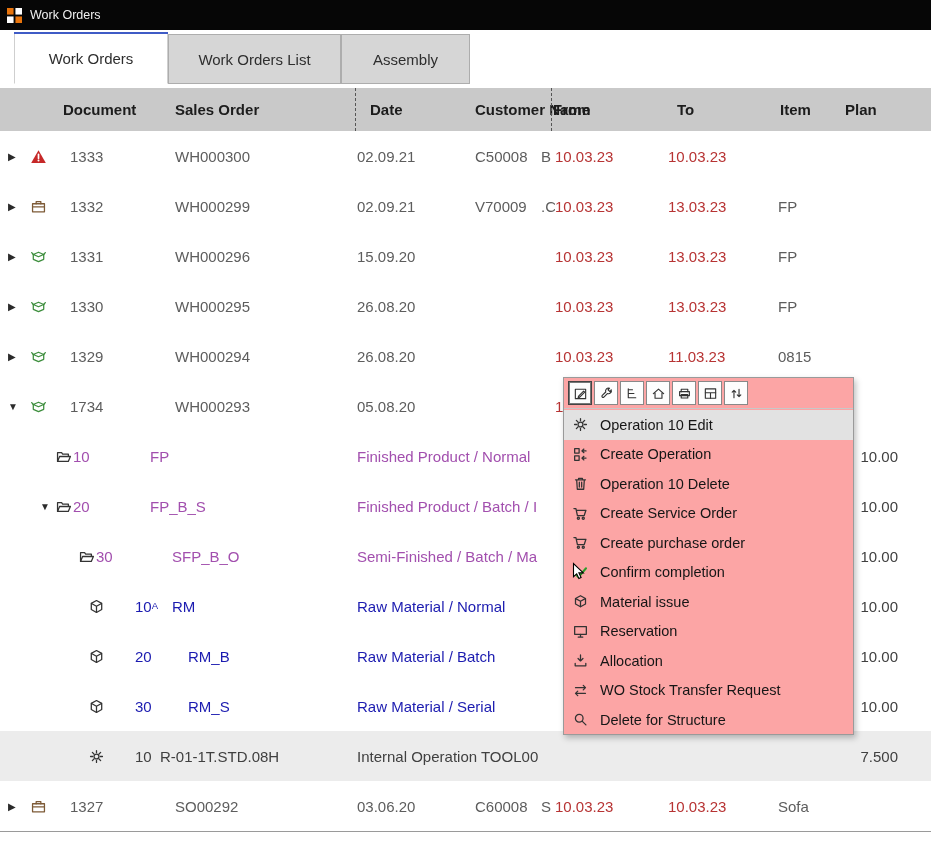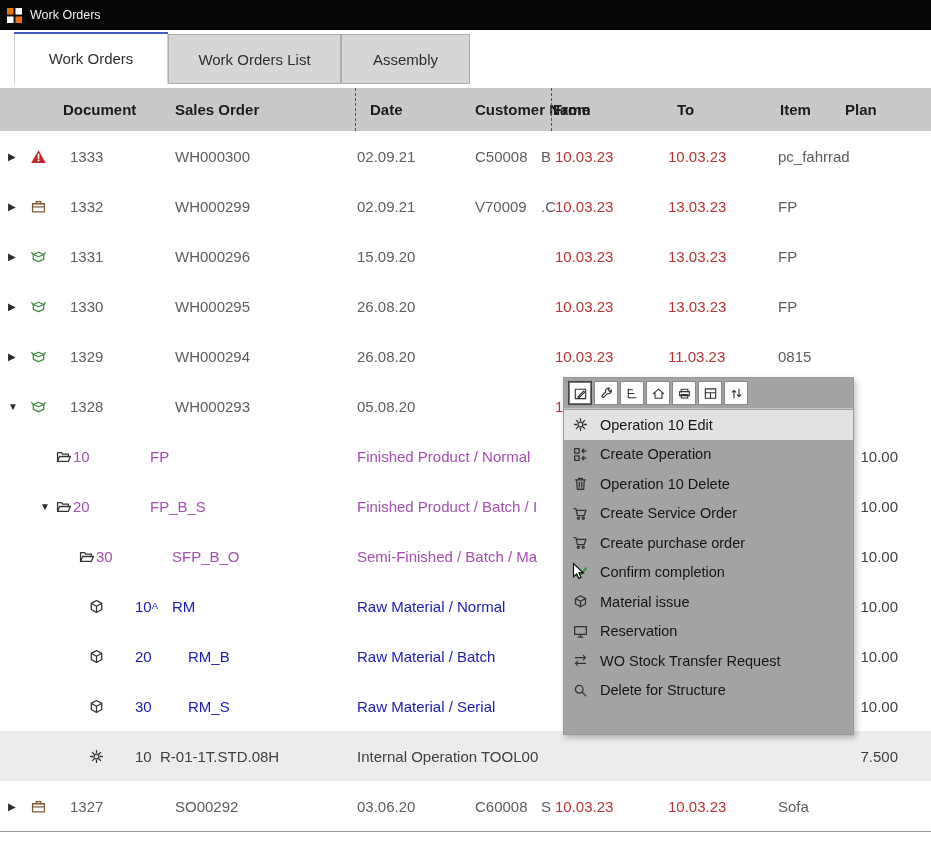--- a/index.html
+++ b/index.html
@@ -46,21 +46,21 @@
   .bottomline{position:absolute;top:831px;left:0;width:931px;border-top:1px solid #9a9a9a}
 
   
   .ic{width:17px;height:17px;color:#333}
   .ic.brown{color:#7d5a36}
   .ic.greenbox{color:#3f8f3f}
   .ic.green{color:#2a9d2a}
   .ic.dark{color:#333}
 
   
-  .menu{position:absolute;left:563px;top:377px;width:291px;height:358px;background:#a3a3a3;
+  .menu{position:absolute;left:563px;top:377px;width:291px;height:358px;background:#fca5a5;
         border:1px solid #9a9a9a;box-shadow:2px 3px 6px rgba(0,0,0,.25);z-index:5}
   .mtoolbar{height:31px;display:flex;align-items:center;gap:2px;padding-left:4px;
             border-bottom:1px solid #c8c8c8}
   .tbtn{width:24px;height:24px;border:1px solid #888;background:#fdfdfd;
         display:flex;align-items:center;justify-content:center}
   .tbtn.pressed{border:1px solid #444;box-shadow:inset 0 0 0 1px #777}
   .tbtn .ic{width:15px;height:15px}
   .mitems{position:absolute;top:32px;left:0;right:0;bottom:0}
   .mitem{height:29.5px;display:flex;align-items:center;gap:11px;padding-left:8px;
          font-size:14.5px;color:#161616;white-space:nowrap}
@@ -119,21 +119,20 @@
           <circle cx="8" cy="11.7" r=".95" fill="#fff" stroke="none"></circle>
         </svg>
       </div>
       <div class="cell " style="left:70px">1333</div>
       <div class="cell " style="left:175px">WH000300</div>
       <div class="cell " style="left:357px">02.09.21</div>
       <div class="cell " style="left:475px">C50008</div>
       <div class="cell frag" style="left:541px">B</div>
       <div class="cell red" style="left:555px">10.03.23</div>
       <div class="cell red" style="left:668px">10.03.23</div>
-      <div class="cell " style="left:778px">pc_fahrrad</div>
     </div>
     <div class="row">
       <div class="cell " style="left:8px">
         <span class="expander">▶</span>
       </div>
       <div class="cell " style="left:30px">
         <svg class="ic brown" viewBox="0 0 16 16" fill="none" stroke="currentColor" stroke-width="1.2" stroke-linecap="round" stroke-linejoin="round">
           <rect x="2.4" y="5.4" width="11.2" height="7.6"></rect>
           <path d="M5.8 5.4V3.4h4.4v2M2.4 8.4h11.2"></path>
         </svg>
@@ -205,21 +204,21 @@
       <div class="cell " style="left:8px">
         <span class="expander">▼</span>
       </div>
       <div class="cell " style="left:30px">
         <svg class="ic greenbox" viewBox="0 0 16 16" fill="none" stroke="currentColor" stroke-width="1.2" stroke-linecap="round" stroke-linejoin="round">
           <path d="M3.1 6.1L8 4l4.9 2.1L8 8.2z"></path>
           <path d="M3.1 6.1v4.6L8 12.8l4.9-2.1V6.1"></path>
           <path d="M3.1 6.1L1.6 4.3M12.9 6.1l1.5-1.8"></path>
         </svg>
       </div>
-      <div class="cell " style="left:70px">1328</div>
+      <div class="cell " style="left:70px">1734</div>
       <div class="cell " style="left:175px">WH000293</div>
       <div class="cell " style="left:357px">05.08.20</div>
       <div class="cell red" style="left:555px">1</div>
     </div>
     <div class="row">
       <div class="cell " style="left:55px">
         <svg class="ic dark" viewBox="0 0 16 16" fill="none" stroke="currentColor" stroke-width="1.2" stroke-linecap="round" stroke-linejoin="round">
           <path d="M2.4 12.6V4.4h3.8l1 1.4h5.4v1.9"></path>
           <path d="M2.4 12.6l1.9-4.6h10.2l-2 4.6z"></path>
         </svg>
@@ -421,20 +420,26 @@
       </div>
       <div class="mitem">
         <svg class="ic dark" viewBox="0 0 16 16" fill="none" stroke="currentColor" stroke-width="1.2" stroke-linecap="round" stroke-linejoin="round">
           <rect x="2.5" y="3.4" width="11" height="7.2"></rect>
           <path d="M5.8 13.2h4.4M8 10.6v2.6"></path>
         </svg>
         <span>Reservation</span>
       </div>
       <div class="mitem">
         <svg class="ic dark" viewBox="0 0 16 16" fill="none" stroke="currentColor" stroke-width="1.2" stroke-linecap="round" stroke-linejoin="round">
+          <path d="M8 2.8v5.6M8 8.4L5.7 6.1M8 8.4l2.3-2.3M3 10.6V13h10v-2.4"></path>
+        </svg>
+        <span>Allocation</span>
+      </div>
+      <div class="mitem">
+        <svg class="ic dark" viewBox="0 0 16 16" fill="none" stroke="currentColor" stroke-width="1.2" stroke-linecap="round" stroke-linejoin="round">
           <path d="M3.3 5.3h9.2M10.6 3.2l2.1 2.1-2.1 2.1M12.7 10.7H3.5M5.4 8.6L3.3 10.7l2.1 2.1"></path>
         </svg>
         <span>WO Stock Transfer Request</span>
       </div>
       <div class="mitem">
         <svg class="ic dark" viewBox="0 0 16 16" fill="none" stroke="currentColor" stroke-width="1.2" stroke-linecap="round" stroke-linejoin="round">
           <circle cx="6.8" cy="6.8" r="3.6"></circle>
           <path d="M9.5 9.5l3.6 3.6"></path>
         </svg>
         <span>Delete for Structure</span>

